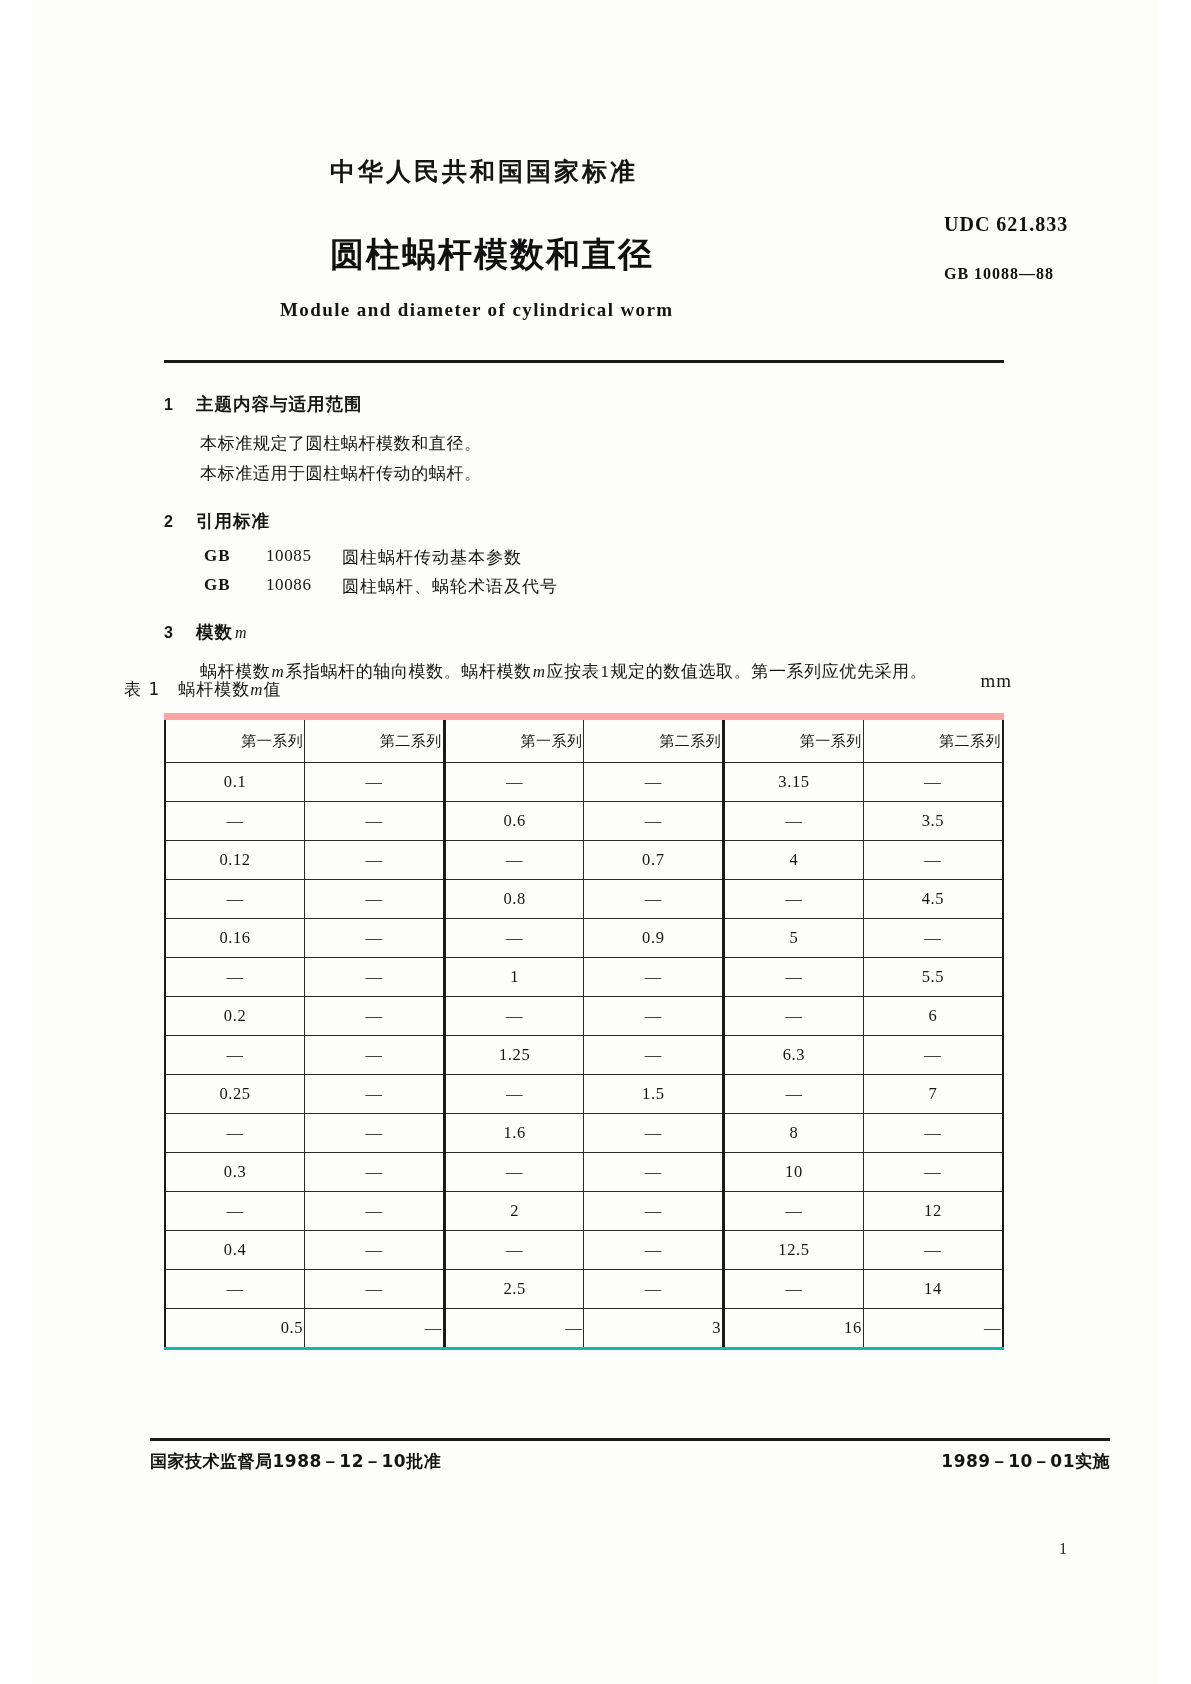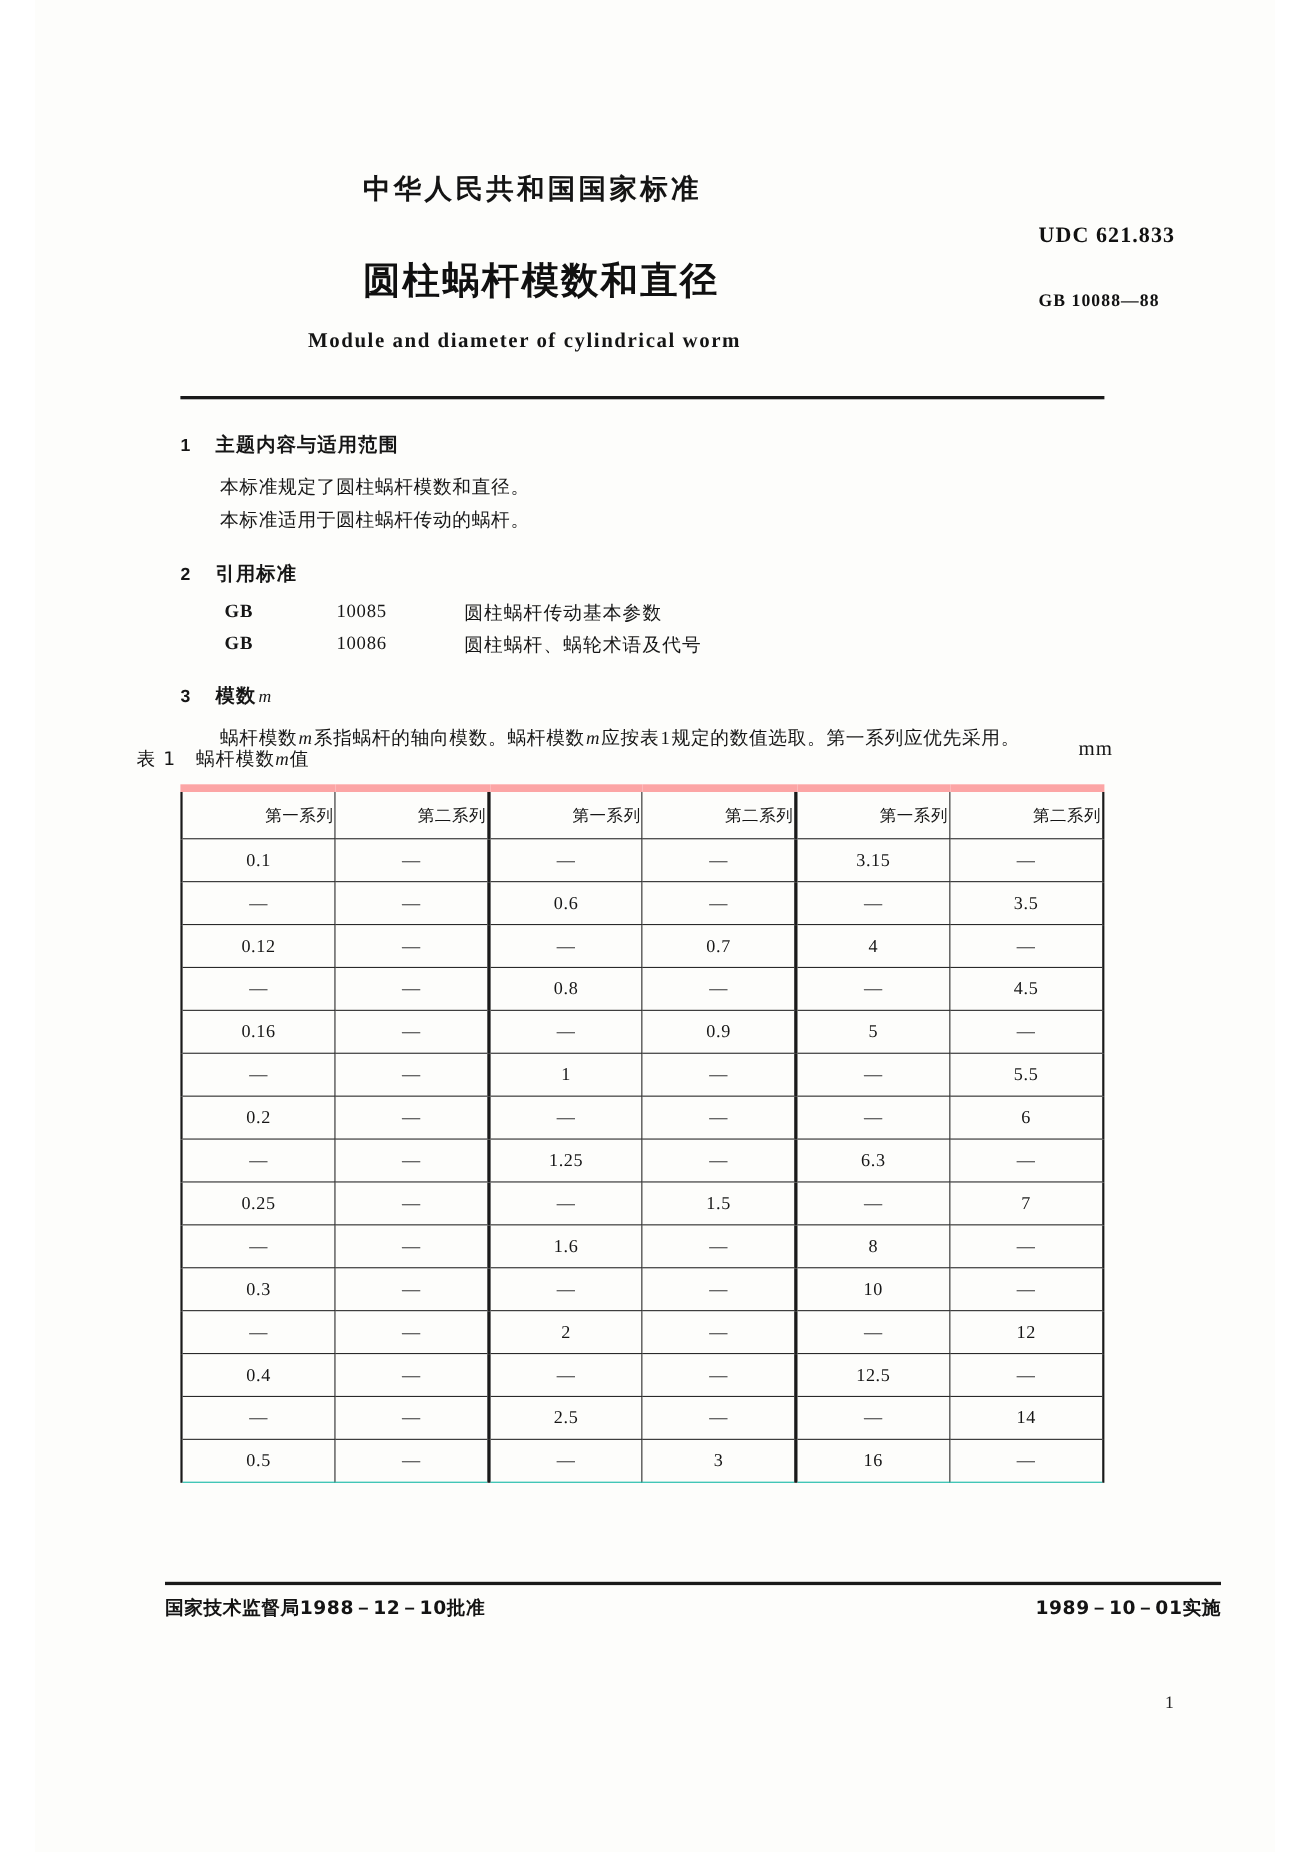--- a/index.html
+++ b/index.html
@@ -50,21 +50,21 @@
     font-size: 19px;
     font-weight: 700;
     letter-spacing: 1.4px;
     color: #151515;
     margin-left: 116px;
     margin-top: 21px;
   }
   .hdr-udc {
     position: absolute;
     left: 780px;
-    top: 48px;
+    top: 58px;
     font-family: "Liberation Serif", serif;
     font-size: 20px;
     font-weight: 700;
     letter-spacing: 1px;
     color: #111;
   }
   .hdr-gb {
     position: absolute;
     left: 780px;
     top: 110px;
@@ -134,21 +134,20 @@
     font-family: "Liberation Serif", serif;
     padding: 0 1px;
   }
 
   .ref {
     margin-left: 40px;
     margin-top: 13px;
     font-size: 17px;
     letter-spacing: 0.6px;
     display: flex;
-    gap: 40px;
   }
   .ref-code {
     font-family: "Liberation Serif", serif;
     font-weight: 700;
     font-size: 17px;
     letter-spacing: 1px;
     width: 62px;
     flex: 0 0 62px;
   }
   .ref-no {
@@ -206,21 +205,21 @@
     color: #161616;
     height: 40px;
   }
   table.m-tbl td {
     font-family: "Liberation Serif", serif;
     font-size: 16.5px;
     letter-spacing: 0.6px;
     color: #161616;
   }
   table.m-tbl tr:first-child th { border-top: 7px solid #fca5a5; text-align: right; }
-  table.m-tbl tr:last-child td { border-bottom: 1px solid #14b8a6; }
+  table.m-tbl tr:last-child td { border-bottom: 3px solid #14b8a6; text-align: right; }
   table.m-tbl th:nth-child(2n+1):not(:first-child),
   table.m-tbl td:nth-child(2n+1):not(:first-child) {
     border-left: 3px solid #1a1a1a;
   }
   table.m-tbl th:first-child,
   table.m-tbl td:first-child { border-left: 2px solid #1a1a1a; }
   table.m-tbl th:last-child,
   table.m-tbl td:last-child { border-right: 2px solid #1a1a1a; }
   .dash { letter-spacing: 0; }
 

